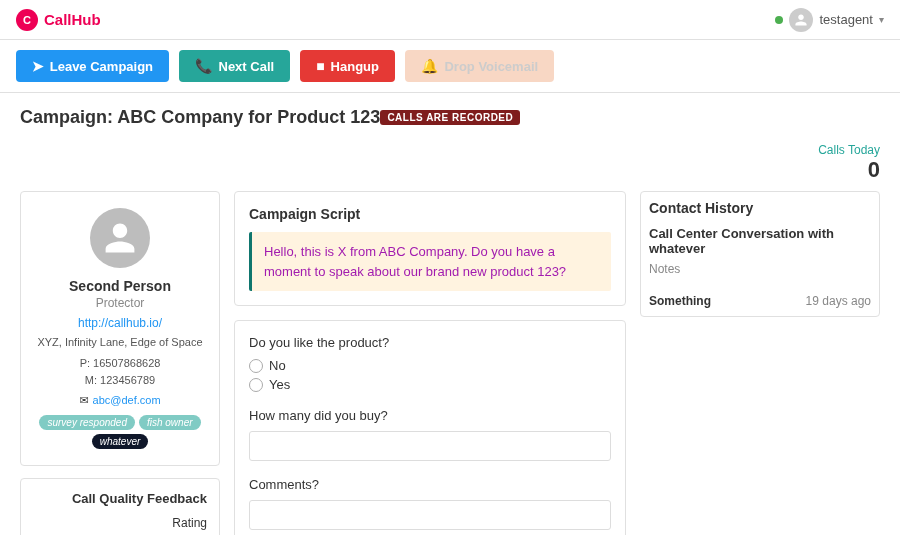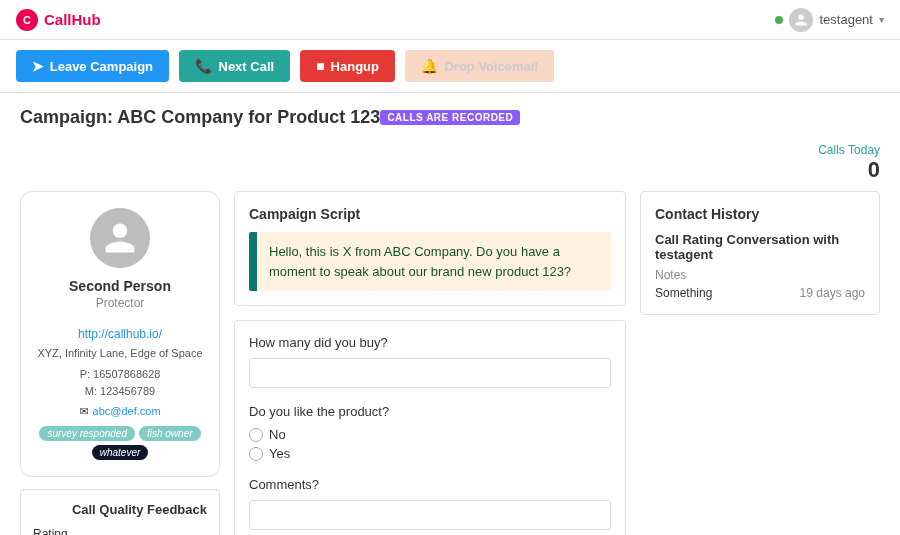--- a/index.html
+++ b/index.html
@@ -18,70 +18,70 @@
     .btn { display: flex; align-items: center; gap: 6px; padding: 8px 16px; border: none; border-radius: 4px; cursor: pointer; font-size: 13px; font-weight: 600; color: #fff; }
     .btn-leave { background: #2196f3; }
     .btn-next { background: #26a69a; }
     .btn-hangup { background: #e53935; }
     .btn-voicemail { background: #f8d7c4; color: #ccc; cursor: not-allowed; }
     .btn-icon { font-size: 14px; }
 
     
     .campaign-bar { display: flex; align-items: flex-start; justify-content: space-between; padding: 14px 20px 8px 20px; }
     .campaign-title { font-size: 18px; font-weight: 600; display: flex; align-items: center; gap: 10px; }
-    .recorded-badge { background: #8b5cf6; color: #fff; font-size: 10px; padding: 2px 7px; border-radius: 3px; font-weight: 600; letter-spacing: 0.5px; }
+    .recorded-badge { background: #7f1d1d; color: #fff; font-size: 10px; padding: 2px 7px; border-radius: 3px; font-weight: 600; letter-spacing: 0.5px; }
     .calls-today { text-align: right; }
     .calls-today-label { font-size: 12px; color: #26a69a; margin-top: 36px; }
     .calls-today-num { font-size: 22px; font-weight: 600; color: #333; }
 
     
     .main { display: flex; gap: 14px; padding: 0 20px 10px 20px; height: calc(535px - 110px); overflow: hidden; }
 
     
     .left-panel { width: 200px; flex-shrink: 0; }
-    .contact-card { border: 1px solid #e0e0e0; border-radius: 12px; padding: 16px; text-align: center; margin-bottom: 12px; }
+    .contact-card { border: 1px solid #e0e0e0; border-radius: 4px; padding: 16px; text-align: center; margin-bottom: 12px; }
     .avatar-circle { width: 60px; height: 60px; background: #bdbdbd; border-radius: 50%; margin: 0 auto 10px; display: flex; align-items: center; justify-content: center; }
     .avatar-circle svg { fill: #fff; }
     .contact-name { font-size: 14px; font-weight: 600; margin-bottom: 2px; }
-    .contact-title { font-size: 12px; color: #888; margin-bottom: 17px; }
+    .contact-title { font-size: 12px; color: #888; margin-bottom: 6px; }
     .contact-link { font-size: 12px; color: #2196f3; text-decoration: none; display: block; margin-bottom: 4px; }
     .contact-addr { font-size: 11px; color: #555; line-height: 1.5; margin-bottom: 4px; }
     .contact-phones { font-size: 11px; color: #555; line-height: 1.6; }
     .contact-email-row { display: flex; align-items: center; justify-content: center; gap: 4px; margin-top: 4px; }
     .contact-email { font-size: 11px; color: #2196f3; }
     .tags { display: flex; flex-wrap: wrap; gap: 4px; justify-content: center; margin-top: 8px; font-style: italic; }
     .tag { background: #80cbc4; color: #fff; font-size: 10px; padding: 2px 8px; border-radius: 10px; }
     .tag-whatever { background: #0f172a; }
 
     .feedback-card { border: 1px solid #e0e0e0; border-radius: 4px; padding: 12px; }
     .feedback-title { font-size: 13px; font-weight: 600; margin-bottom: 10px; text-align: right; }
-    .rating-label { font-size: 12px; margin-bottom: 6px; }
+    .rating-label { font-size: 12px; margin-bottom: 6px; text-align: right; }
     .stars { display: flex; gap: 4px; }
     .star { font-size: 18px; color: #ddd; }
 
     
     .middle-panel { flex: 1; overflow-y: auto; }
     .section-box { border: 1px solid #e0e0e0; border-radius: 4px; padding: 14px; margin-bottom: 14px; }
     .section-title { font-size: 14px; font-weight: 600; margin-bottom: 10px; }
-    .script-text { background: #fff3e0; border-left: 8px solid #0f766e; padding: 10px 12px; font-size: 13px; color: #14532d; line-height: 1.5; border-radius: 2px; }
+    .script-text { background: #fff3e0; border-left: 3px solid #0f766e; padding: 10px 12px; font-size: 13px; color: #a21caf; line-height: 1.5; border-radius: 2px; }
 
     .survey-question { margin-bottom: 16px; }
     .question-label { font-size: 13px; margin-bottom: 8px; }
     .radio-option { display: flex; align-items: center; gap: 6px; font-size: 13px; margin-bottom: 4px; }
     .radio-circle { width: 14px; height: 14px; border: 1.5px solid #aaa; border-radius: 50%; display: inline-block; flex-shrink: 0; }
     .text-input { width: 100%; border: 1px solid #ddd; border-radius: 3px; padding: 6px 8px; font-size: 13px; height: 30px; outline: none; }
 
     
     .right-panel { width: 240px; flex-shrink: 0; }
-    .contact-history-box { border: 1px solid #e0e0e0; border-radius: 4px; padding: 14px; }
+    .contact-history-box { border: 1px solid #e0e0e0; border-radius: 4px; padding: 8px; }
     .history-title { font-size: 14px; font-weight: 600; margin-bottom: 10px; }
     .history-item-title { font-size: 13px; font-weight: 600; margin-bottom: 6px; color: #333; }
-    .history-notes-label { font-size: 12px; color: #888; margin-bottom: 4px; }
+    .history-notes-label { font-size: 12px; color: #888; margin-bottom: 18px; }
     .history-note-row { display: flex; justify-content: space-between; font-size: 12px; color: #555; }
-    .history-note-val { color: #333; }
+    .history-note-val { color: #333; font-weight: bold; }
     .history-date { color: #888; }
   </style>
 </head>
 <body>
 
 <div class="header">
   <div class="logo">
     <div class="logo-icon">C</div>
     <span>CallHub</span>
   </div>
@@ -167,51 +167,51 @@
   </div>
 
   <div class="middle-panel">
 
     <div class="section-box">
       <div class="section-title">Campaign Script</div>
       <div class="script-text">Hello, this is X from ABC Company. Do you have a moment to speak about our brand new product 123?</div>
     </div>
 
     <div class="section-box">
-
-      <div class="survey-question">
-        <div class="question-label">How many did you buy?</div>
-        <input class="text-input" type="text" style="">
-      </div>
 
       <div class="survey-question">
         <div class="question-label">Do you like the product?</div>
         <div class="radio-option">
           <span class="radio-circle"></span>
           <span>No</span>
         </div>
         <div class="radio-option">
           <span class="radio-circle"></span>
           <span>Yes</span>
         </div>
       </div>
 
       <div class="survey-question">
+        <div class="question-label">How many did you buy?</div>
+        <input class="text-input" type="text" style="">
+      </div>
+
+      <div class="survey-question">
         <div class="question-label">Comments?</div>
         <input class="text-input" type="text" style="">
       </div>
 
     </div>
 
   </div>
 
   <div class="right-panel">
     <div class="contact-history-box">
       <div class="history-title">Contact History</div>
-      <div class="history-item-title">Call Rating Conversation with testagent</div>
+      <div class="history-item-title">Call Center Conversation with whatever</div>
       <div class="history-notes-label">Notes</div>
       <div class="history-note-row">
         <span class="history-note-val">Something</span>
         <span class="history-date">19 days ago</span>
       </div>
     </div>
   </div>
 
 </div>
 

